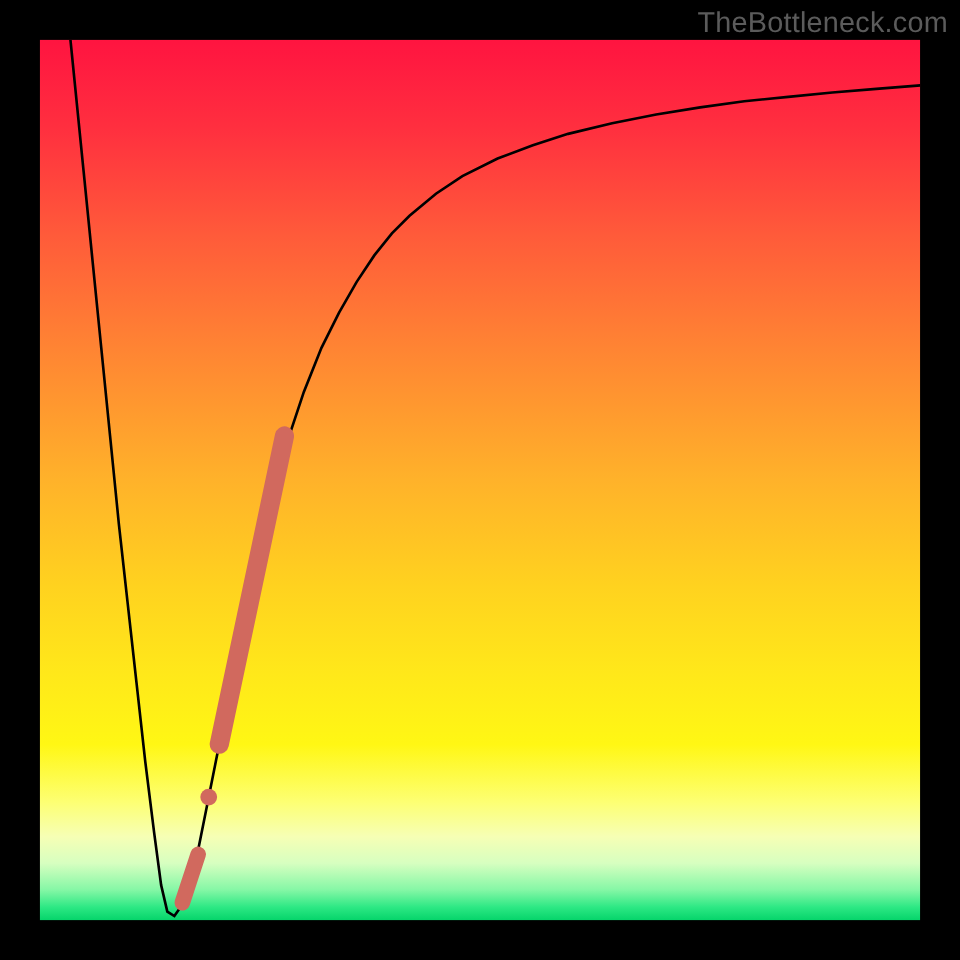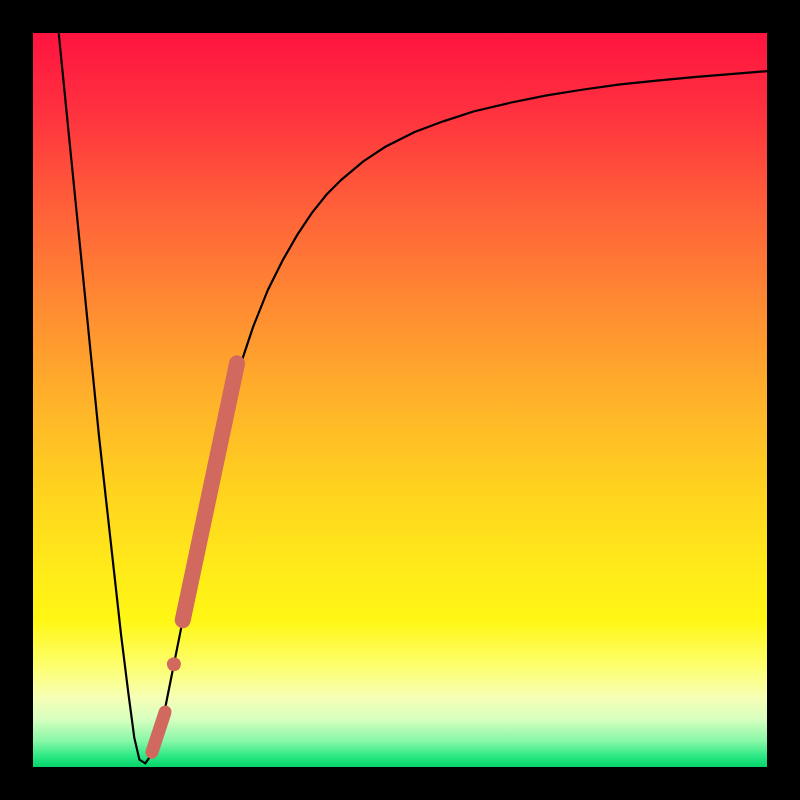--- a/index.html
+++ b/index.html
@@ -63,13 +63,14 @@
       </defs>
       <rect x="0" y="0" width="734" height="734" fill="url(#bg-grad)"></rect>
       <path id="curve-path" fill="none" stroke-width="2.2" d="M25.69 0.00 L29.36 36.70 L36.70 110.10 L44.04 183.50 L51.38 256.90 L58.72 330.30 L66.06 403.70 L73.40 469.76 L80.74 535.82 L88.08 601.88 L95.42 660.60 L101.29 704.64 L106.43 726.66 L112.30 730.33 L117.44 722.99 L124.78 704.64 L132.12 675.28 L139.46 638.58 L146.80 601.88 L154.14 565.18 L161.48 528.48 L168.82 491.78 L176.16 455.08 L183.50 422.05 L190.84 392.69 L198.18 363.33 L205.52 337.64 L212.86 315.62 L220.20 293.60 L234.88 256.90 L249.56 227.54 L264.24 201.85 L278.92 179.83 L293.60 161.48 L308.28 146.80 L330.30 128.45 L352.32 113.77 L381.68 99.09 L411.04 88.08 L440.40 78.54 L477.10 69.73 L513.80 62.39 L550.50 56.52 L587.20 51.38 L623.90 47.71 L660.60 44.04 L697.30 41.10 L734.00 38.17" stroke="#000000"></path>
       <g id="markers-group">
           <line x1="149.736" y1="587.2" x2="204.05200000000002" y2="330.29999999999995" stroke="#d1695e" stroke-width="16" stroke-linecap="round"></line>
           <circle cx="140.928" cy="631.24" r="7" fill="#d1695e"></circle>
           <line x1="118.908" y1="719.32" x2="132.12" y2="678.95" stroke="#d1695e" stroke-width="13" stroke-linecap="round"></line>
         </g>
     </svg>
   </div>
+  <div class="watermark">TheBottleneck.com</div>
 </div>
 
 </body></html>

